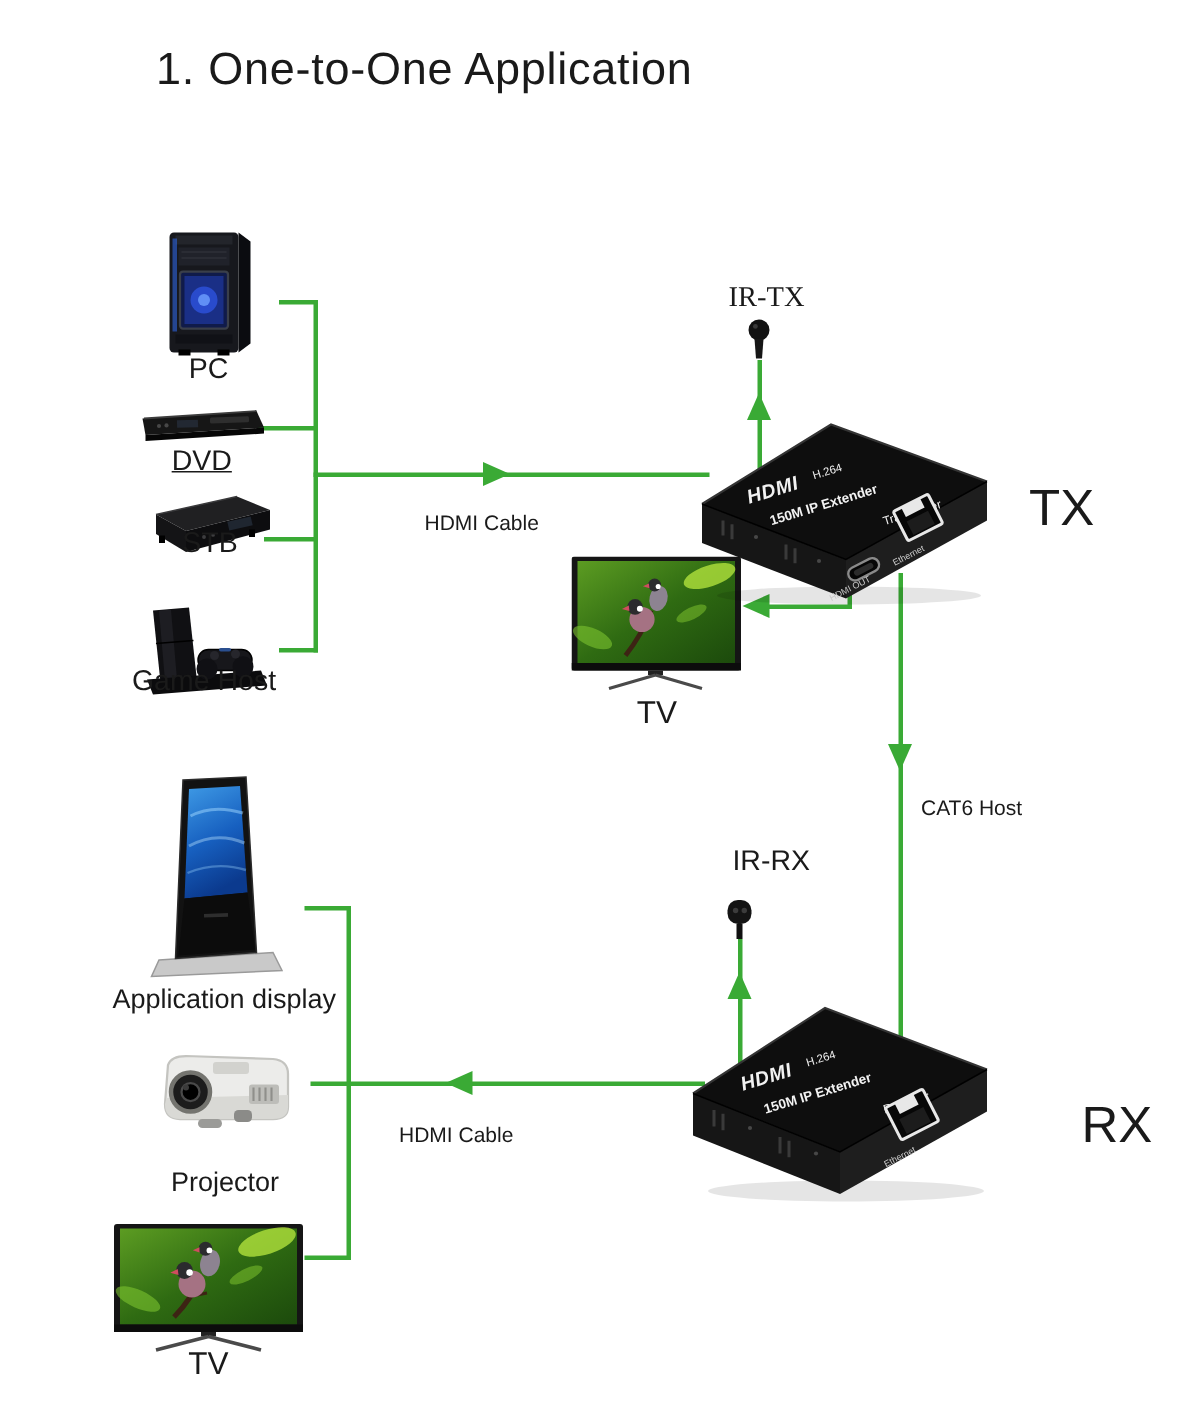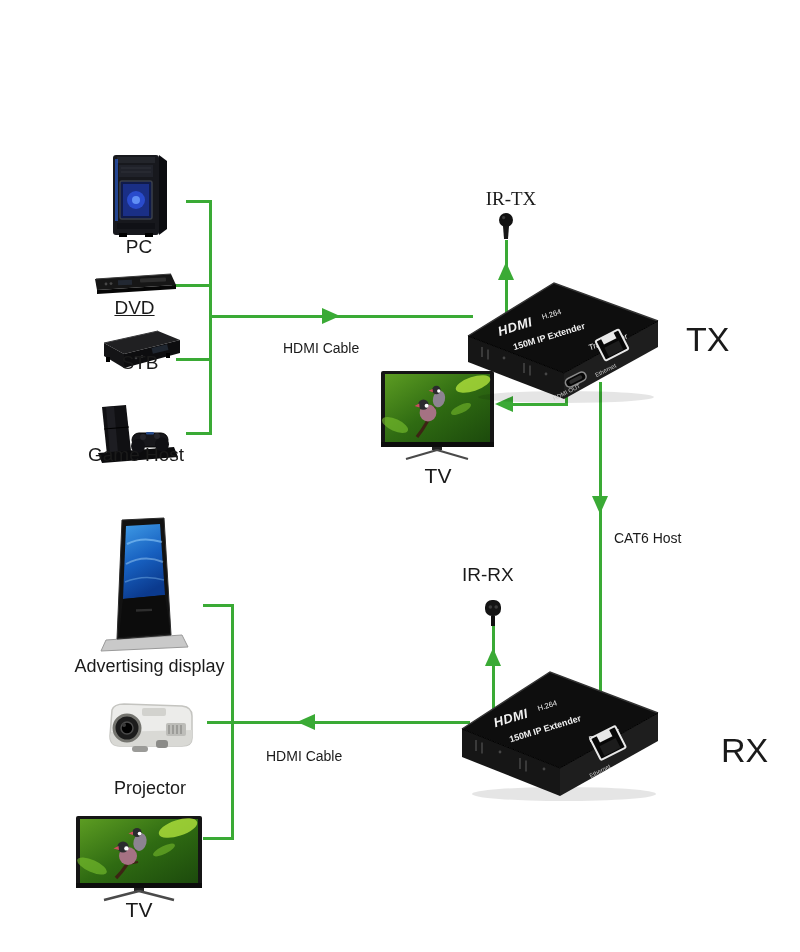--- a/index.html
+++ b/index.html
@@ -21,20 +21,21 @@
   .big-label { font-size:34px; }
   .ir-label { font-size:19px; }
   .img { position:absolute; z-index:3; }
   svg text { font-family:"Liberation Sans", sans-serif; }
 </style>
 </head>
 <body>
 
 <div class="canvas">
 
+  <div class="label title" style="left:104px; top:30px;">1. One-to-One Application</div>
 
   <div class="line" style="left:186px; top:200px; width:26px; height:3px;"></div>
   <div class="line" style="left:209px; top:200px; width:3px; height:235px;"></div>
   <div class="line" style="left:172px; top:284px; width:40px; height:3px;"></div>
   <div class="line" style="left:176px; top:358px; width:36px; height:3px;"></div>
   <div class="line" style="left:186px; top:432px; width:26px; height:3px;"></div>
   <div class="line" style="left:209px; top:315px; width:264px; height:3px;"></div>
   <div class="arrow right" style="left:322px; top:308px;"></div>
 
   <div class="line" style="left:505px; top:240px; width:3px; height:78px;"></div>
@@ -122,21 +123,21 @@
     </defs>
     <polygon points="14,124 90,119 96,131 9,135" fill="#c9c9c9" stroke="#9a9a9a" stroke-width="1"></polygon>
     <polygon points="30,4 72,2 79,119 25,123" fill="#121212" stroke="#2c2c2c" stroke-width="1"></polygon>
     <polygon points="34,10 68,8 73,79 31,83" fill="url(#adg)"></polygon>
     <path d="M35,28 Q50,20 70,26" stroke="#9fd8ff" stroke-width="2" fill="none" opacity="0.5"></path>
     <path d="M34,48 Q52,38 71,46" stroke="#bfe6ff" stroke-width="2" fill="none" opacity="0.4"></path>
     <path d="M33,66 Q52,58 72,64" stroke="#9fd8ff" stroke-width="1.6" fill="none" opacity="0.35"></path>
     <polygon points="31,83 73,79 78,117 27,121" fill="#0c0c0c"></polygon>
     <rect x="44" y="93" width="16" height="2.4" fill="#2e2e2e" transform="rotate(-2 52 94)"></rect>
   </svg>
-  <div class="label dev-label" style="left:57px; top:656px; width:185px; font-size:18px;">Advertising display</div>
+  <div class="label dev-label" style="left:57px; top:656px; width:185px; font-size:18px;">Application display</div>
 
   <svg class="img" style="left:102px; top:696px;" width="96" height="64" viewBox="0 0 96 64">
     <path d="M10,14 Q12,8 22,8 L80,10 Q90,11 90,20 L90,42 Q90,50 80,50 L18,50 Q8,50 8,40 Z" fill="#ececea" stroke="#c4c4c0" stroke-width="1.5"></path>
     <path d="M9,36 L90,34 L90,42 Q90,50 80,50 L18,50 Q8,50 8,40 Z" fill="#d9d9d5"></path>
     <rect x="40" y="12" width="24" height="8" rx="2" fill="#d2d2ce"></rect>
     <rect x="64" y="27" width="20" height="13" rx="2" fill="#bdbdb9"></rect>
     <line x1="67" y1="29" x2="67" y2="38" stroke="#8f8f8b" stroke-width="1.4"></line>
     <line x1="71" y1="29" x2="71" y2="38" stroke="#8f8f8b" stroke-width="1.4"></line>
     <line x1="75" y1="29" x2="75" y2="38" stroke="#8f8f8b" stroke-width="1.4"></line>
     <line x1="79" y1="29" x2="79" y2="38" stroke="#8f8f8b" stroke-width="1.4"></line>
@@ -270,21 +271,21 @@
     <circle cx="84" cy="99" r="1.4" fill="#474747"></circle>
     <g transform="rotate(-27 148 73)">
       <rect x="134" y="61" width="28" height="24" rx="1.5" fill="#070707" stroke="#e8e8e8" stroke-width="2"></rect>
       <rect x="141" y="61" width="14" height="8" fill="#e8e8e8"></rect>
       <rect x="139" y="72" width="18" height="11" fill="#1c1c1c"></rect>
     </g>
     <text x="128" y="103" font-size="6" fill="#c9c9c9" transform="rotate(-27 140 100)">Ethernet</text>
   </svg>
 
   <div class="label ir-label" style="left:476px; top:188px; width:70px; text-align:center;font-family:Liberation Serif, serif;">IR-TX</div>
-  <div class="label ir-label" style="left:462px; top:564px; width:78px; text-align:left;">IR-RX</div>
+  <div class="label ir-label" style="left:462px; top:564px; width:78px; text-align:right;">IR-RX</div>
 
   <div class="label cable-label" style="left:283px; top:340px;">HDMI Cable</div>
   <div class="label cable-label" style="left:614px; top:530px;">CAT6 Host</div>
   <div class="label cable-label" style="left:266px; top:748px;">HDMI Cable</div>
 
   <div class="label big-label" style="left:686px; top:320px;">TX</div>
   <div class="label big-label" style="left:721px; top:731px;">RX</div>
 
 </div>
 

